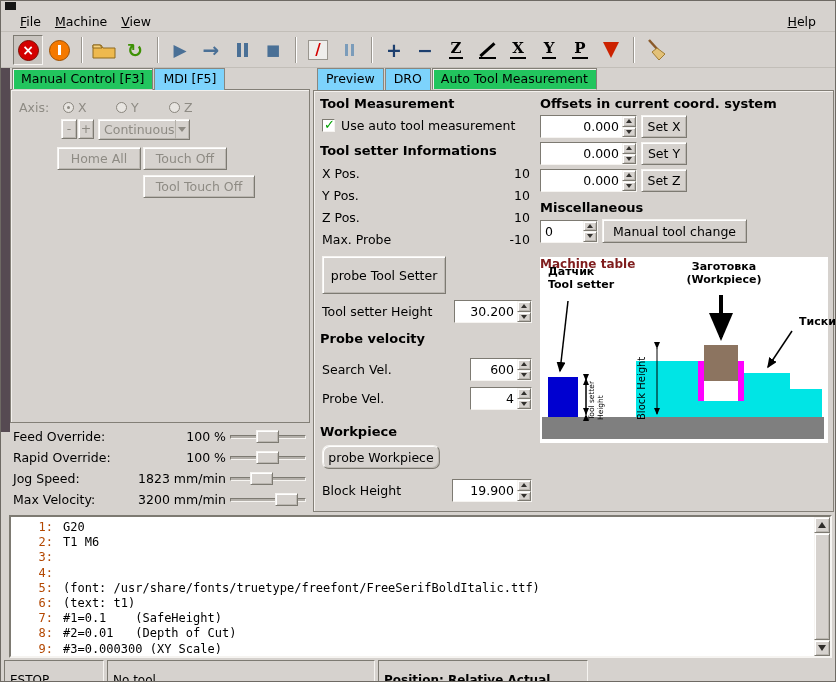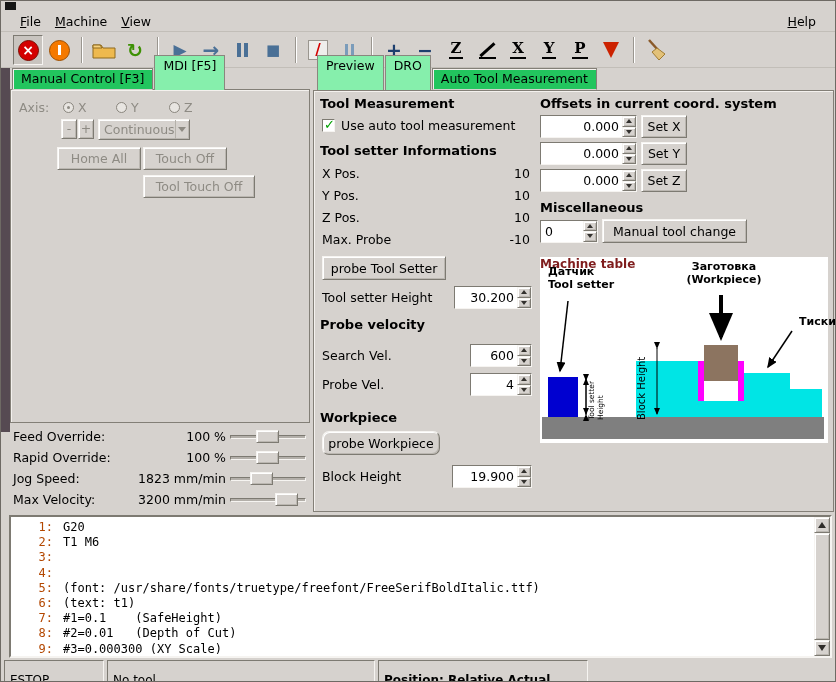--- a/index.html
+++ b/index.html
@@ -36,21 +36,21 @@
   .pause-bars i { display:block; width:4px; height:14px; background:#4a7096; }
   .opt-bars i { width:3px; height:12px; background:#7b9cba; }
   .ic-skip { width:20px; height:20px; background:#efeeec; border:1px solid #9a968f; color:#d40000; font-weight:bold; font-size:15px; line-height:18px; text-align:center; }
   .zoom-glyph { color:#1d3f6e; font-size:19px; font-weight:bold; line-height:1; }
   .view-letter { font-family:"DejaVu Serif","Liberation Serif",serif; font-weight:bold; font-size:15px; line-height:1.05; border-bottom:2px solid #000; padding:0 2px 1px; }
   .ic-diag { position:relative; width:17px; height:17px; border-bottom:2px solid #000; }
   .ic-diag i { position:absolute; left:7px; top:-2px; width:2.5px; height:19px; background:#000; transform:rotate(48deg); }
   .ic-cone { width:0; height:0; border-left:8px solid transparent; border-right:8px solid transparent; border-top:16px solid #cc2200; }
   
   .nb-tabs { position:absolute; display:flex; align-items:flex-end; height:22px; z-index:3; }
-  .tab { padding:2px 8px 1px; height:35px; margin-top:3px; background:#86efac; border:1px solid #8a867e; border-bottom:none; margin-right:1px; white-space:nowrap; }
+  .tab { padding:2px 8px 1px; height:22px; margin-top:3px; background:#7dd3fc; border:1px solid #8a867e; border-bottom:none; margin-right:1px; white-space:nowrap; }
   .tab.active { height:22px; margin-top:0; background:#22c55e; border:1px solid #837f77; border-bottom:1px solid #d6d2ce; box-shadow:inset 1px 1px 0 #f4f1ee; }
   .nb-page { position:absolute; background:#d6d2ce; border:1px solid #837f77; box-shadow:inset 1px 1px 0 #f4f1ee; }
   
   #left-strip { position:absolute; left:0; top:67px; width:9px; height:364px; background:#564a52; }
   #left-nb { position:absolute; left:9px; top:67px; width:300px; height:355px; }
   #left-nb .nb-page { left:0; right:0; top:21px; bottom:0; }
   .radio { width:11px; height:11px; border-radius:50%; border:1px solid #8a867e; background:#e8e5e1; display:inline-block; position:relative; }
   .radio.dot::after { content:""; position:absolute; left:3px; top:3px; width:3px; height:3px; border-radius:50%; background:#8e8b84; }
   .small-btn { width:16px; height:20px; text-align:center; line-height:18px; }
   .combo { display:flex; align-items:center; width:92px; height:21px; padding-left:5px; }
@@ -310,21 +310,21 @@
         </div>
         <div class="info-row">
           <span>Z Pos.</span>
           <span>10</span>
         </div>
         <div class="info-row">
           <span>Max. Probe</span>
           <span>-10</span>
         </div>
 
-        <div class="raised panel-btn" style="width:124px; height:24px; margin:6px 0 4px 2px;">probe Tool Setter</div>
+        <div class="raised panel-btn" style="width:124px; height:38px; margin:6px 0 4px 2px;">probe Tool Setter</div>
 
         <div class="field-row">
           <span>Tool setter Height</span>
           <span class="spin sunken w78">
             <span class="spin-val">30.200</span>
             <span class="spin-btns">
               <span class="spin-b raised">
                   <span class="tri-up-s"></span>
                 </span>
               <span class="spin-b raised">

